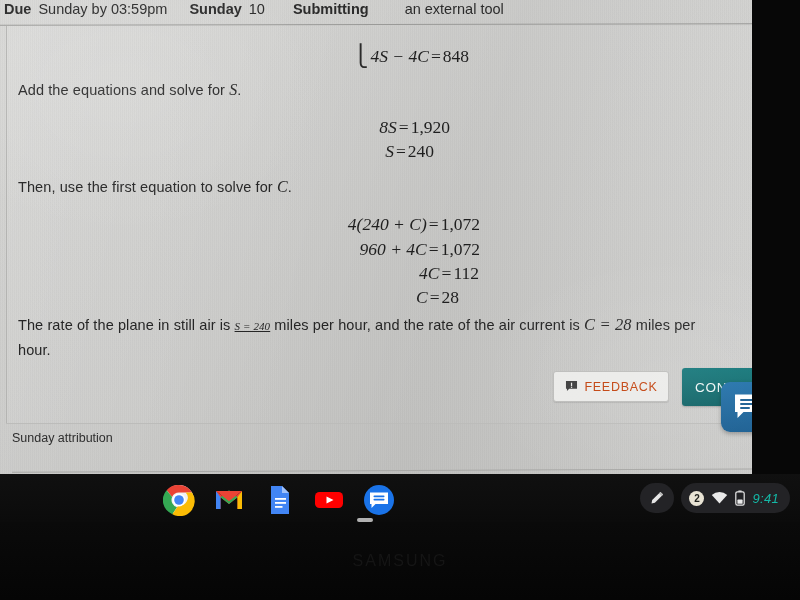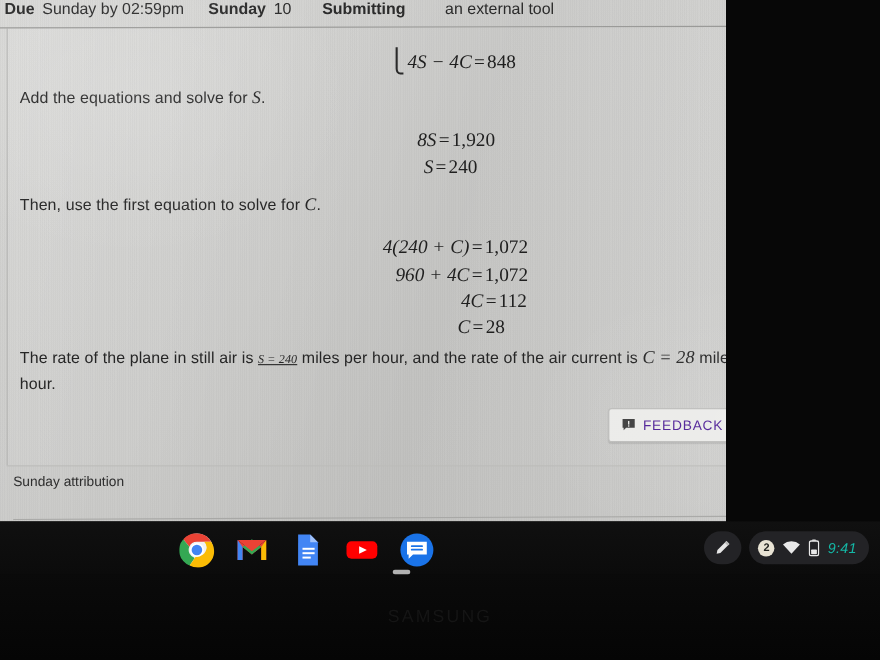--- a/index.html
+++ b/index.html
@@ -5,21 +5,21 @@
   * { margin:0; padding:0; box-sizing:border-box; }
   html,body { width:800px; height:600px; overflow:hidden; }
   body {
     background:#070707;
     font-family:"Liberation Sans", sans-serif;
     -webkit-font-smoothing:antialiased;
   }
 
   
   #screen {
-    position:absolute; left:0; top:0; width:660px; height:474px;
+    position:absolute; left:0; top:0; width:752px; height:474px;
     background:
       linear-gradient(105deg, rgba(255,255,255,0.10) 0%, rgba(255,255,255,0.00) 28%, rgba(0,0,0,0.05) 60%, rgba(255,255,255,0.05) 100%),
       linear-gradient(#d4d4d2, #cfcfcd 40%, #c9c9c7 100%);
     overflow:hidden;
   }
   
   #screen:after{
     content:""; position:absolute; inset:0; pointer-events:none;
     background:repeating-linear-gradient(90deg, rgba(0,0,0,0.030) 0 1px, rgba(255,255,255,0.022) 1px 2px);
     opacity:.55;
@@ -73,21 +73,21 @@
   }
 
   
   #feedback-btn{
     position:absolute; left:553px; top:371px; width:116px; height:31px; z-index:4;
     background:#ebebe9; border:1px solid #bdbdbb; border-radius:3px;
     display:flex; align-items:center; justify-content:center; gap:7px;
     box-shadow:0 1px 1px rgba(0,0,0,.10);
   }
   #feedback-btn .lbl{
-    font-size:12.5px; letter-spacing:.7px; color:#4c1d95; font-weight:500;
+    font-size:12.5px; letter-spacing:.7px; color:#c2410c; font-weight:500;
   }
   #continue-btn{
     position:absolute; left:682px; top:368px; width:98px; height:38px; z-index:4;
     background:linear-gradient(#14777a,#0e6265); border-radius:3px;
     display:flex; align-items:center; padding-left:13px;
     box-shadow:0 1px 2px rgba(0,0,0,.22);
   }
   #continue-btn .lbl{
     font-size:13.5px; letter-spacing:.8px; color:#eef5f5; font-weight:500;
   }
@@ -158,21 +158,21 @@
   }
 </style>
 </head>
 <body>
 
 <div id="screen">
 
   <div id="meta-bar">
     <div class="grp">
       <span class="k">Due</span>
-      <span class="v">Sunday by 02:59pm</span>
+      <span class="v">Sunday by 03:59pm</span>
     </div>
     <div class="grp gap1">
       <span class="k">Sunday</span>
       <span class="v">10</span>
     </div>
     <div class="grp gap2">
       <span class="k">Submitting</span>
       <span class="v">an external tool</span>
     </div>
   </div>

